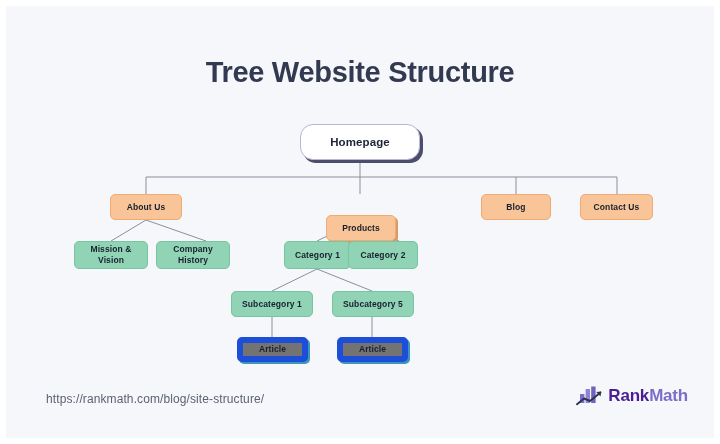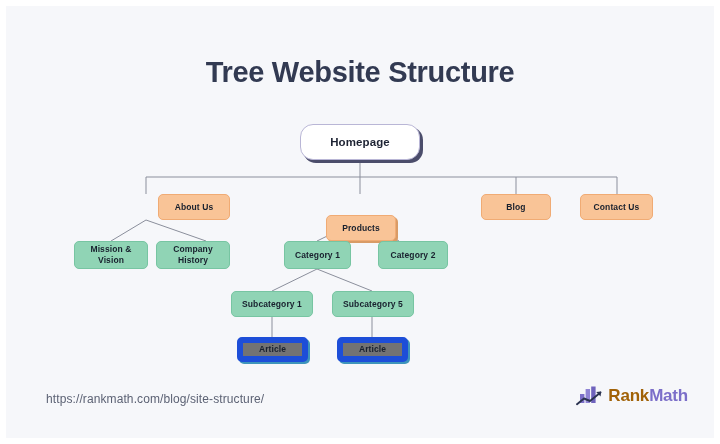--- a/index.html
+++ b/index.html
@@ -116,21 +116,21 @@
   #brand-mark {
     width: 26px;
     height: 22px;
     display: block;
   }
   #brand-text {
     font-size: 17px;
     font-weight: bold;
     letter-spacing: -0.2px;
   }
-  #brand-text .rank { color: #a16207; }
+  #brand-text .rank { color: #4c1d95; }
   #brand-text .math { color: #7b6ec9; }
 </style>
 </head>
 <body>
 
 <div id="canvas">
 
   <div id="title">Tree Website Structure</div>
 
   <svg id="links" viewBox="0 0 720 444">
@@ -154,29 +154,29 @@
       <path d="M317 269 L272 291"></path>
       <path d="M317 269 L372 291"></path>
 
       <path d="M272 317 L272 337"></path>
       <path d="M372 317 L372 337"></path>
     </g>
   </svg>
 
   <div class="node root" style="left:300px; top:124px; width:120px; height:36px;">Homepage</div>
 
-  <div class="node orange" style="left:110px; top:194px; width:72px; height:26px;margin-left:48px;">About Us</div>
+  <div class="node orange" style="left:110px; top:194px; width:72px; height:26px;">About Us</div>
   <div class="node orange shadowed" style="left:326px; top:194px; width:70px; height:26px;">Products</div>
   <div class="node orange" style="left:481px; top:194px; width:70px; height:26px;">Blog</div>
   <div class="node orange" style="left:580px; top:194px; width:73px; height:26px;">Contact Us</div>
 
   <div class="node green" style="left:74px; top:241px; width:74px; height:28px;">Mission &amp; Vision</div>
   <div class="node green" style="left:156px; top:241px; width:74px; height:28px;">Company History</div>
   <div class="node green" style="left:284px; top:241px; width:67px; height:28px;">Category 1</div>
-  <div class="node green" style="left:378px; top:241px; width:70px; height:28px;">Category 2</div>
+  <div class="node green" style="left:348px; top:241px; width:70px; height:28px;">Category 2</div>
 
   <div class="node green" style="left:231px; top:291px; width:82px; height:26px;">Subcategory 1</div>
   <div class="node green" style="left:332px; top:291px; width:82px; height:26px;">Subcategory 5</div>
 
   <div class="node blue" style="left:237px; top:337px; width:71px; height:25px;">Article</div>
   <div class="node blue" style="left:337px; top:337px; width:71px; height:25px;">Article</div>
 
   <div id="footer-url">https://rankmath.com/blog/site-structure/</div>
 
   <div id="brand">

